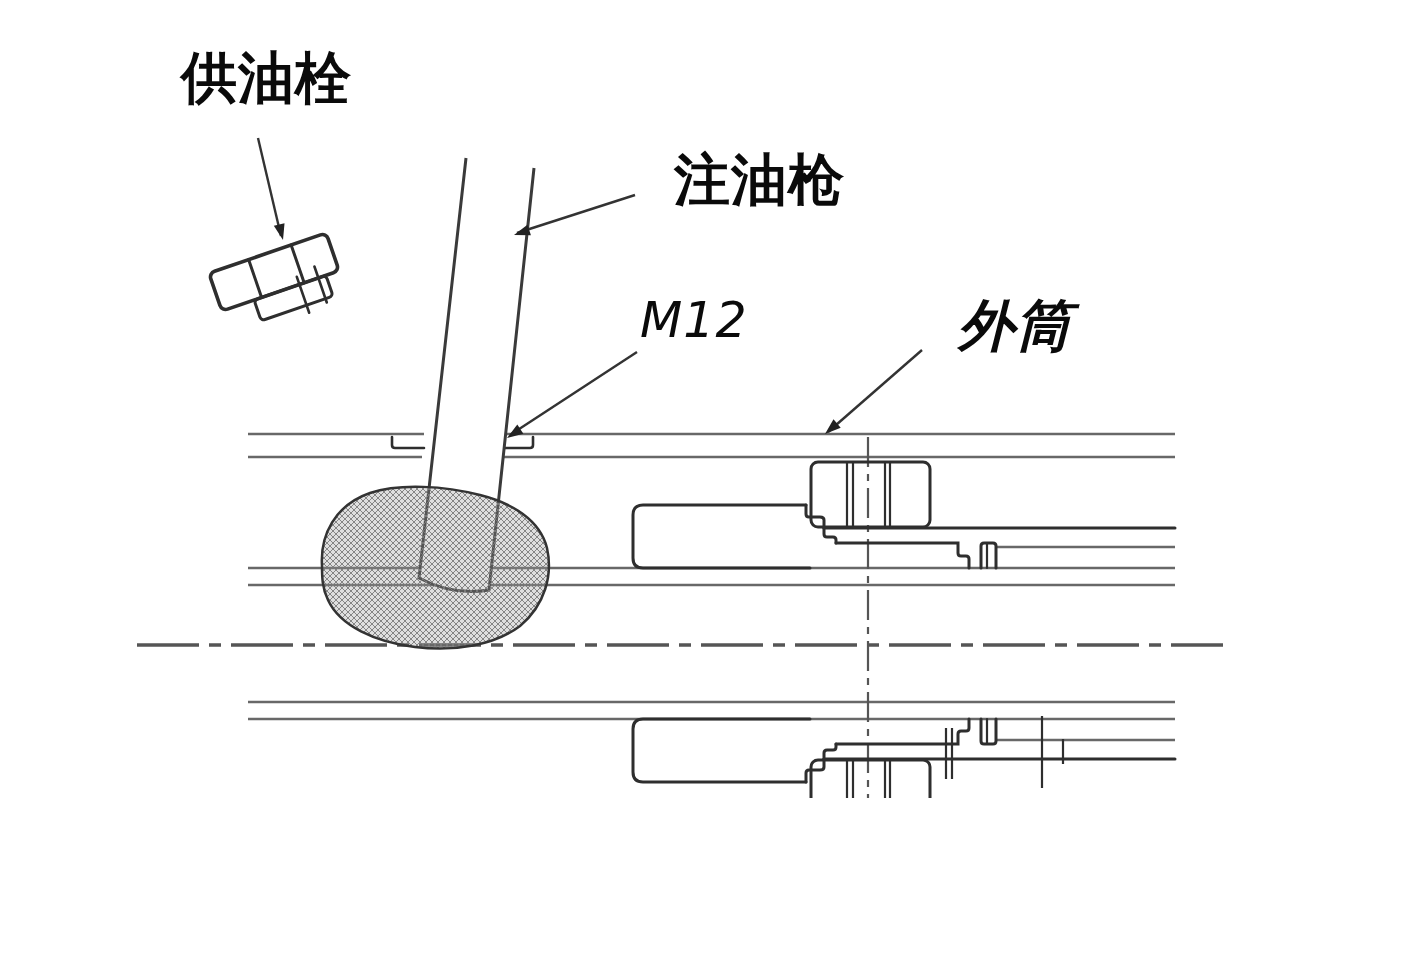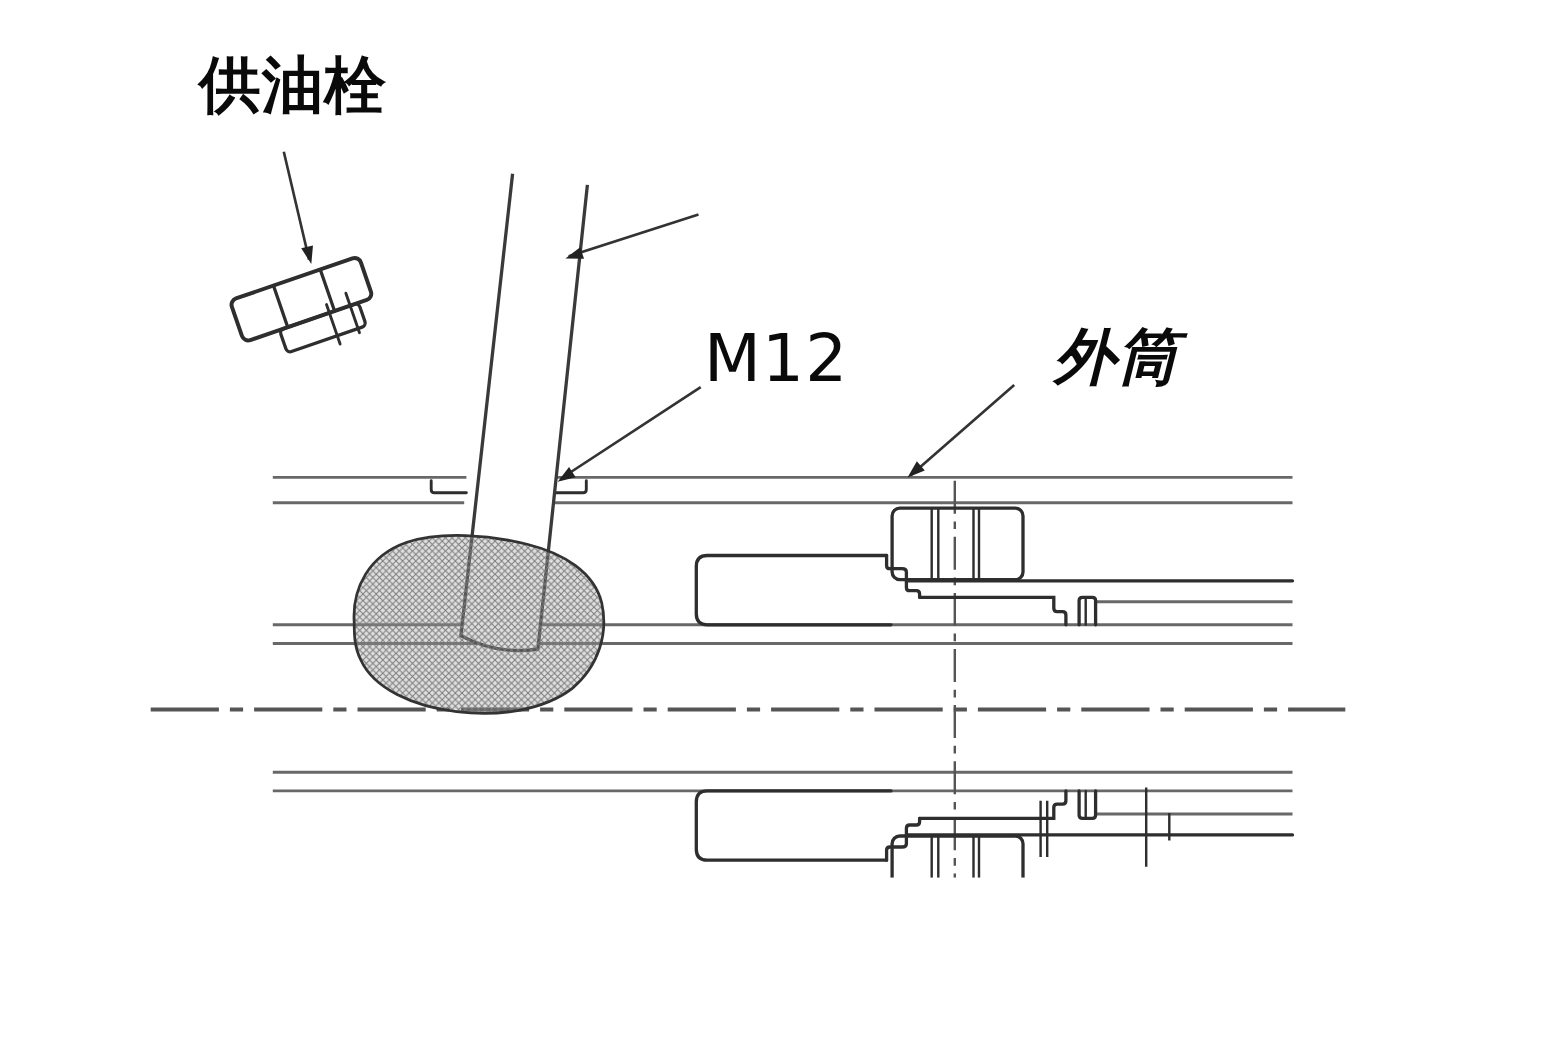--- a/index.html
+++ b/index.html
@@ -12,21 +12,21 @@
   }
   .canvas svg{position:absolute;left:0;top:0;}
   .dlabel{
     position:absolute;
     color:#0a0a0a;
     white-space:nowrap;
     line-height:1;
     user-select:none;
   }
   .cjk{font-size:56px;font-weight:bold;letter-spacing:1px;}
-  .lat{font-size:60px;font-weight:normal;letter-spacing:1px;}
+  .lat{font-size:49px;font-weight:normal;letter-spacing:1px;font-style:italic;}
   #label-oil-supply-plug{left:181px;top:50px;}
   #label-grease-gun{left:674px;top:152px;}
   #label-m12{left:640px;top:296px;}
   #label-outer-cylinder{left:958px;top:298px;font-style:italic;}
 </style>
 </head>
 <body>
 
 <div class="canvas">
 
@@ -130,17 +130,18 @@
           <path d="M0,0 L-5.5,-16 L5.5,-16 Z"></path>
         </g>
       <g transform="translate(825,434) rotate(49.1)">
           <path d="M0,0 L-5.5,-16 L5.5,-16 Z"></path>
         </g>
     </g>
   </svg>
 
   <div id="label-oil-supply-plug" class="dlabel cjk">供油栓</div>
 
+  <div id="label-grease-gun" class="dlabel cjk">注油枪</div>
 
   <div id="label-m12" class="dlabel lat">M12</div>
 
   <div id="label-outer-cylinder" class="dlabel cjk">外筒</div>
 </div>
 
 </body></html>

